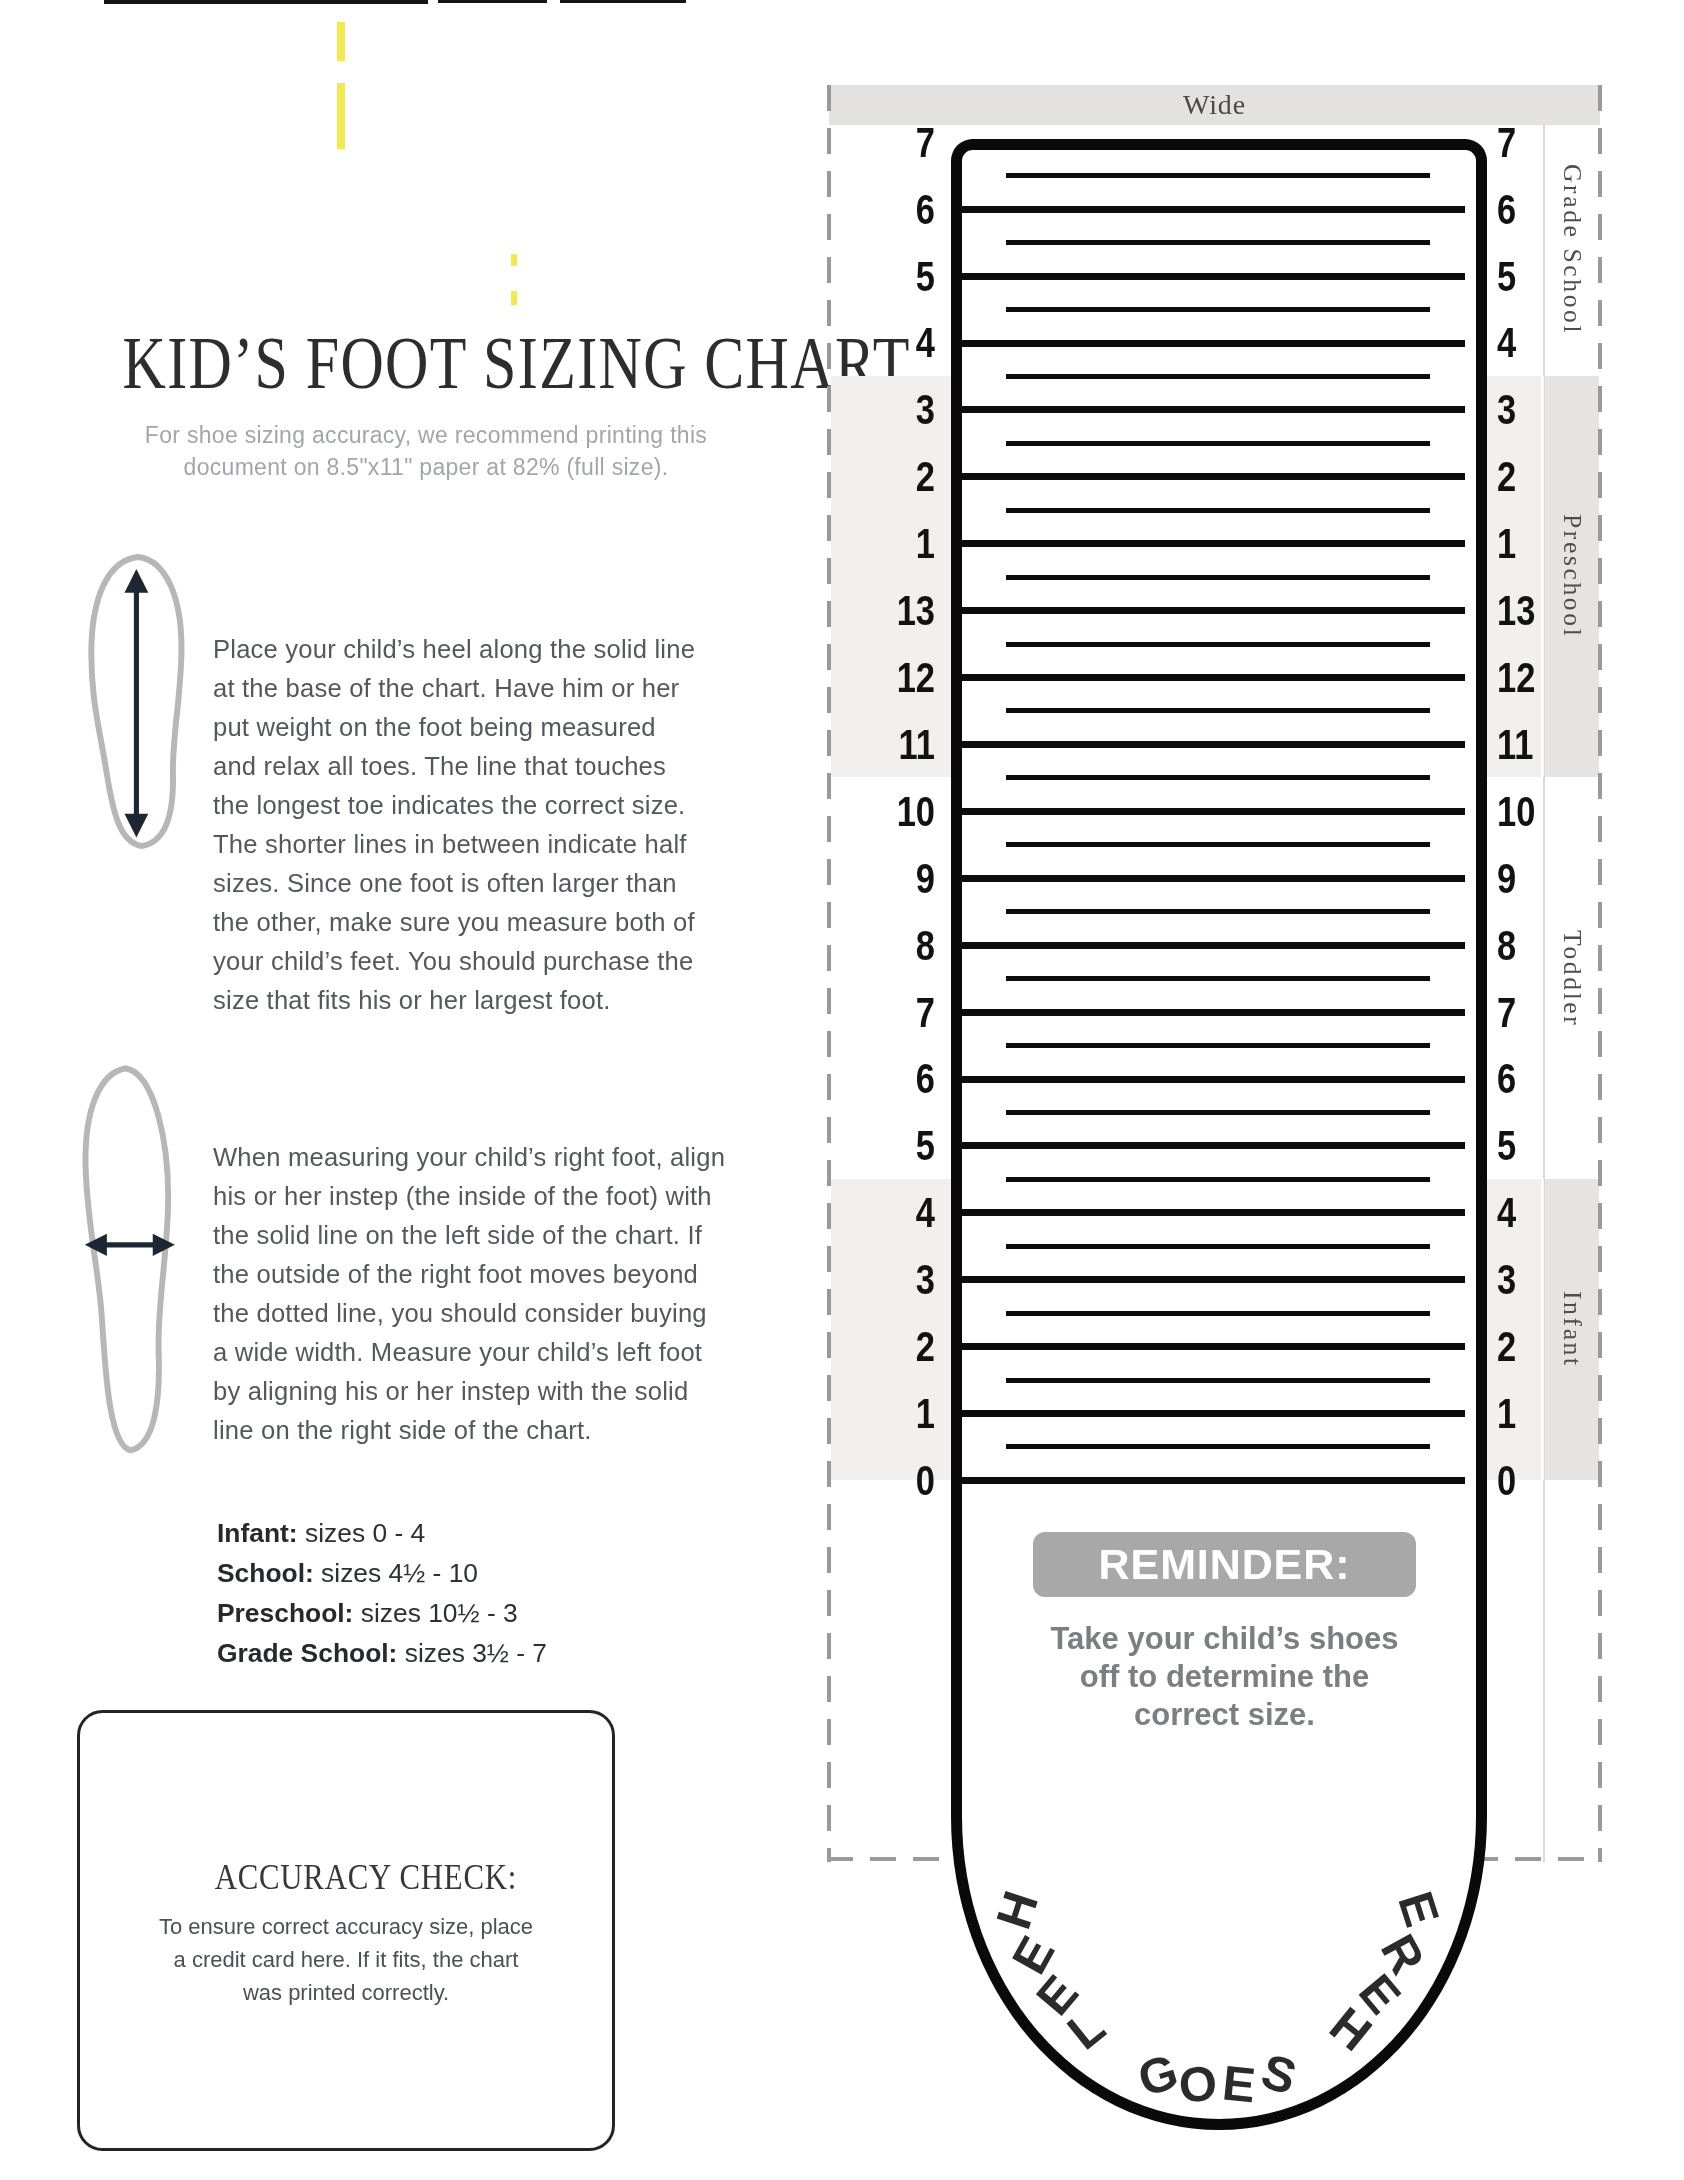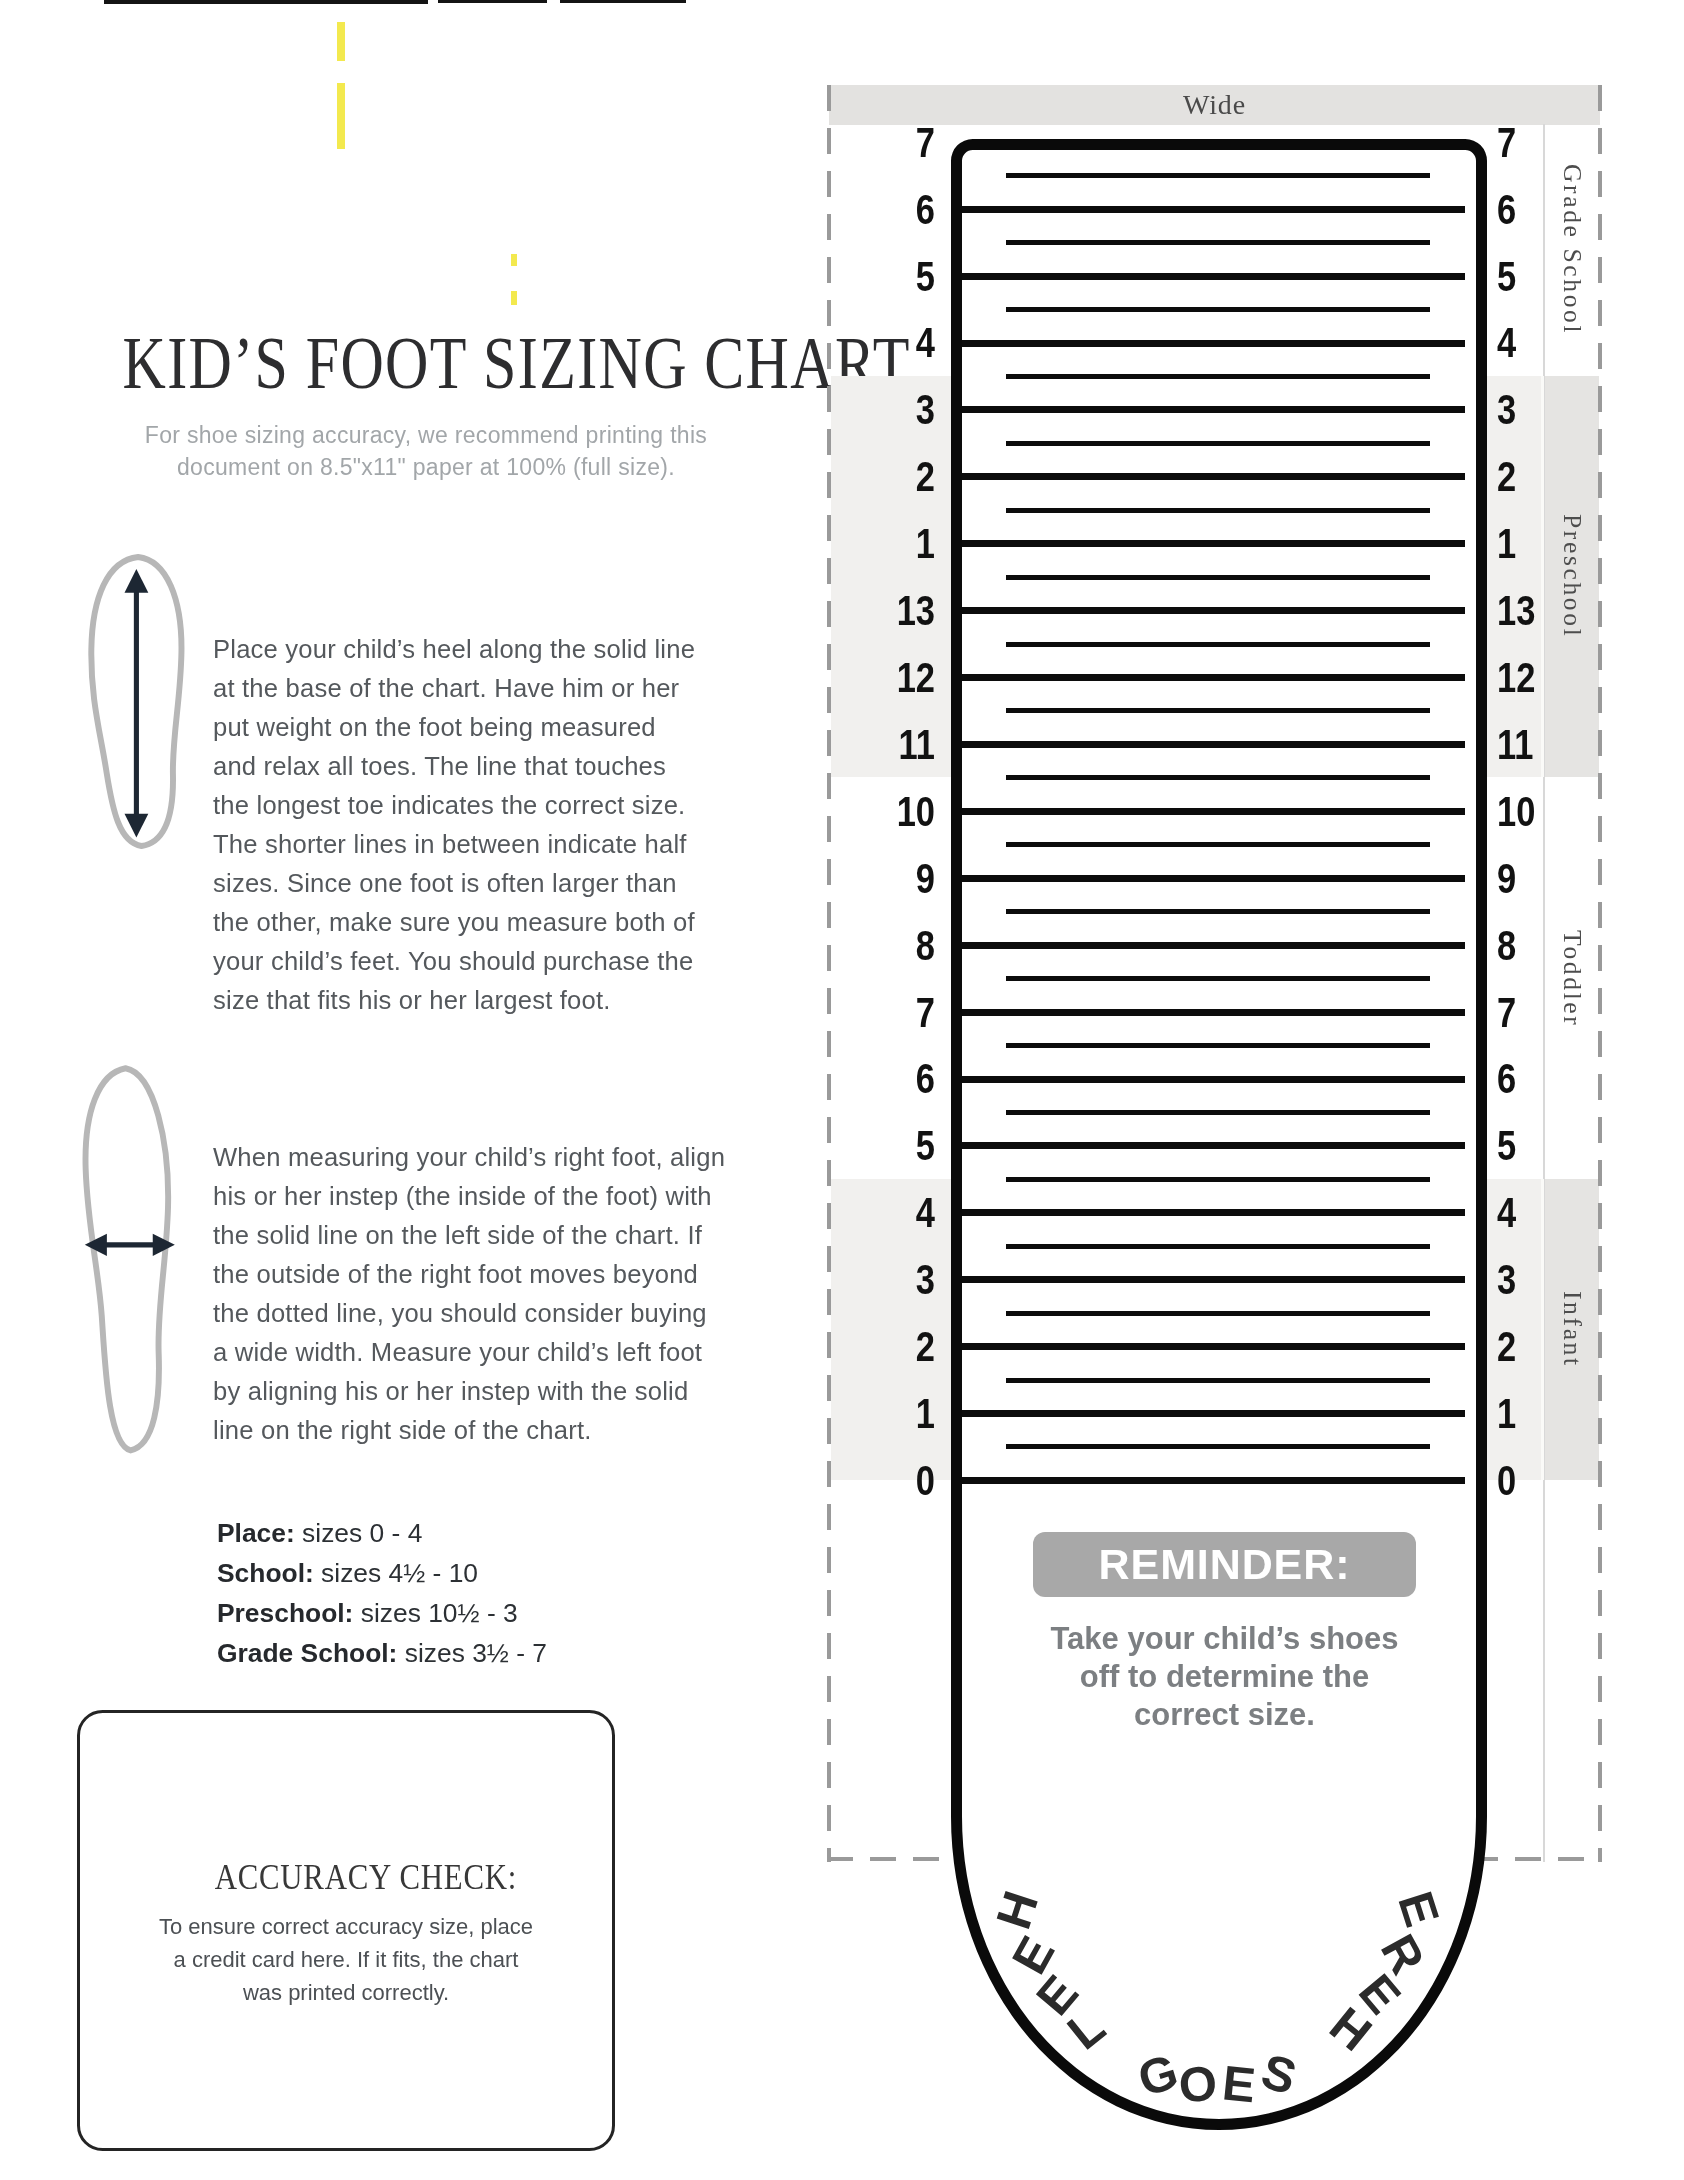--- a/index.html
+++ b/index.html
@@ -116,21 +116,21 @@
   <div class="stray" style="left:104px; top:0; width:324px; height:4.3px;"></div>
   <div class="stray" style="left:438px; top:0; width:109px; height:3.4px;"></div>
   <div class="stray" style="left:560px; top:0; width:126px; height:3.4px;"></div>
   <div class="ymark" style="left:337px; top:22px;  width:7.7px; height:39px;"></div>
   <div class="ymark" style="left:337px; top:83px;  width:7.7px; height:66px;"></div>
   <div class="ymark" style="left:511px; top:254px; width:6px; height:12px;"></div>
   <div class="ymark" style="left:511px; top:291px; width:6px; height:13.6px;"></div>
 
   <div class="page-title"><span class="squeeze">KID’S FOOT SIZING CHART</span></div>
   <div class="subtitle prelines">For shoe sizing accuracy, we recommend printing this
-document on 8.5"x11" paper at 100% (full size).</div>
+document on 8.5"x11" paper at 82% (full size).</div>
 
   <svg class="icon-svg" style="left:82px; top:550px;" width="119" height="303" viewBox="0 0 140 356">
     <path d="M 66 8 C 30 12, 12 56, 11 116 C 10 176, 22 216, 29 262 C 36 306, 44 344, 70 348 C 98 344, 108 310, 107 264 C 106 220, 116 176, 117 120 C 118 58, 100 12, 66 8 Z" fill="none" stroke="#b7b7b7" stroke-width="7"></path>
     <line x1="64" y1="42" x2="64" y2="318" stroke="#1d2733" stroke-width="6"></line>
     <polygon points="64,22 50,50 78,50" fill="#1d2733"></polygon>
     <polygon points="64,338 50,310 78,310" fill="#1d2733"></polygon>
   </svg>
 
   <div class="section-body prelines" style="top:630px;">Place your child’s heel along the solid line
 at the base of the chart. Have him or her
@@ -153,21 +153,21 @@
   <div class="section-body prelines" style="top:1138px;">When measuring your child’s right foot, align
 his or her instep (the inside of the foot) with
 the solid line on the left side of the chart. If
 the outside of the right foot moves beyond
 the dotted line, you should consider buying
 a wide width. Measure your child’s left foot
 by aligning his or her instep with the solid
 line on the right side of the chart.</div>
 
   <div class="ranges" id="size-ranges">
-      <div class="range-row"><span class="rlabel">Place:</span> sizes 0 - 4</div>
+      <div class="range-row"><span class="rlabel">Infant:</span> sizes 0 - 4</div>
       <div class="range-row"><span class="rlabel">School:</span> sizes 4½ - 10</div>
       <div class="range-row"><span class="rlabel">Preschool:</span> sizes 10½ - 3</div>
       <div class="range-row"><span class="rlabel">Grade School:</span> sizes 3½ - 7</div>
     </div>
 
   <div class="accuracy-box">
     <div class="acc-head"><span class="squeeze2">ACCURACY CHECK:</span></div>
     <div class="acc-body prelines">To ensure correct accuracy size, place
 a credit card here. If it fits, the chart
 was printed correctly.</div>

